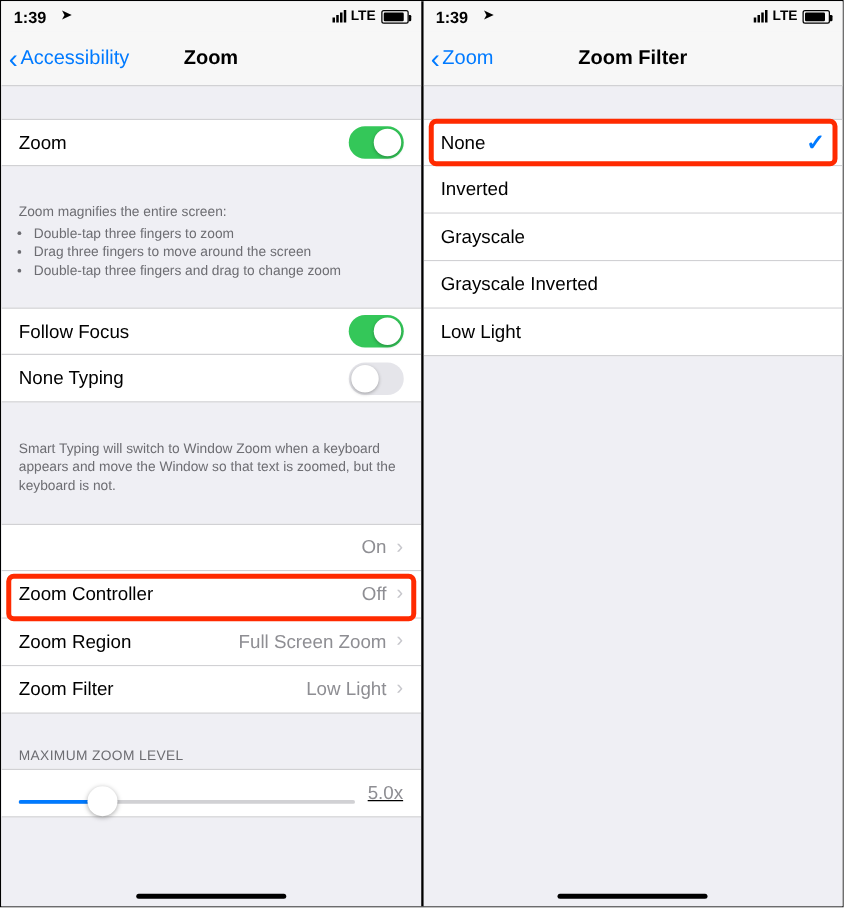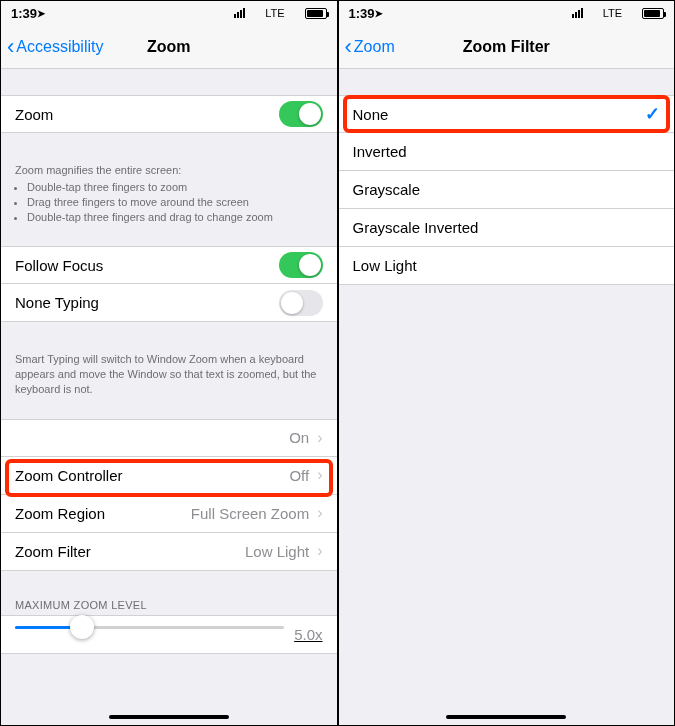--- a/index.html
+++ b/index.html
@@ -31,22 +31,22 @@
   .status {
     height: 24px;
     background: #f7f7f7;
     display: flex;
     align-items: center;
     padding: 0 10px;
     font-size: 13px;
     font-weight: 600;
     color: #000;
   }
-  .status .left { display: flex; align-items: center; gap: 0; }
-  .status .right { margin-left: auto; display: flex; align-items: center; gap: 18px; font-size: 11px; font-weight: 400;}
+  .status .left { display: flex; gap: 12px; }
+  .status .right { margin-left: auto; display: flex; align-items: center; gap: 2px; font-size: 11px; font-weight: 700;}
   .loc-icon { font-size: 10px; }
 
   
   .nav {
     height: 44px;
     background: #f7f7f7;
     border-bottom: 1px solid #d1d1d4;
     display: flex;
     align-items: center;
     position: relative;
@@ -121,21 +121,21 @@
     background: #fff;
     border-radius: 50%;
     position: absolute;
     top: 2px;
     box-shadow: 0 1px 3px rgba(0,0,0,.3);
   }
   .switch.on .knob { right: 2px; }
   .switch.off .knob { left: 2px; }
 
   
-  .slider-cell { background:#fff; border-top:1px solid #d1d1d4; border-bottom:1px solid #d1d1d4; padding: 10px 14px; display:flex; align-items:flex-start; gap:10px;text-decoration:underline; }
+  .slider-cell { background:#fff; border-top:1px solid #d1d1d4; border-bottom:1px solid #d1d1d4; padding: 10px 14px; display:flex; align-items:flex-end; gap:10px;text-decoration:underline; }
   .slider-track {
     flex:1; height:3px; background:#d1d1d4; border-radius:2px; position:relative;
   }
   .slider-fill { position:absolute; left:0; top:0; bottom:0; background:#007aff; border-radius:2px; }
   .slider-thumb {
     width:24px; height:24px; border-radius:50%; background:#fff;
     position:absolute; top:50%; transform:translate(-50%,-50%);
     box-shadow:0 1px 4px rgba(0,0,0,.35);
   }
   .slider-val { color:#8e8e93; font-size:15px; }

